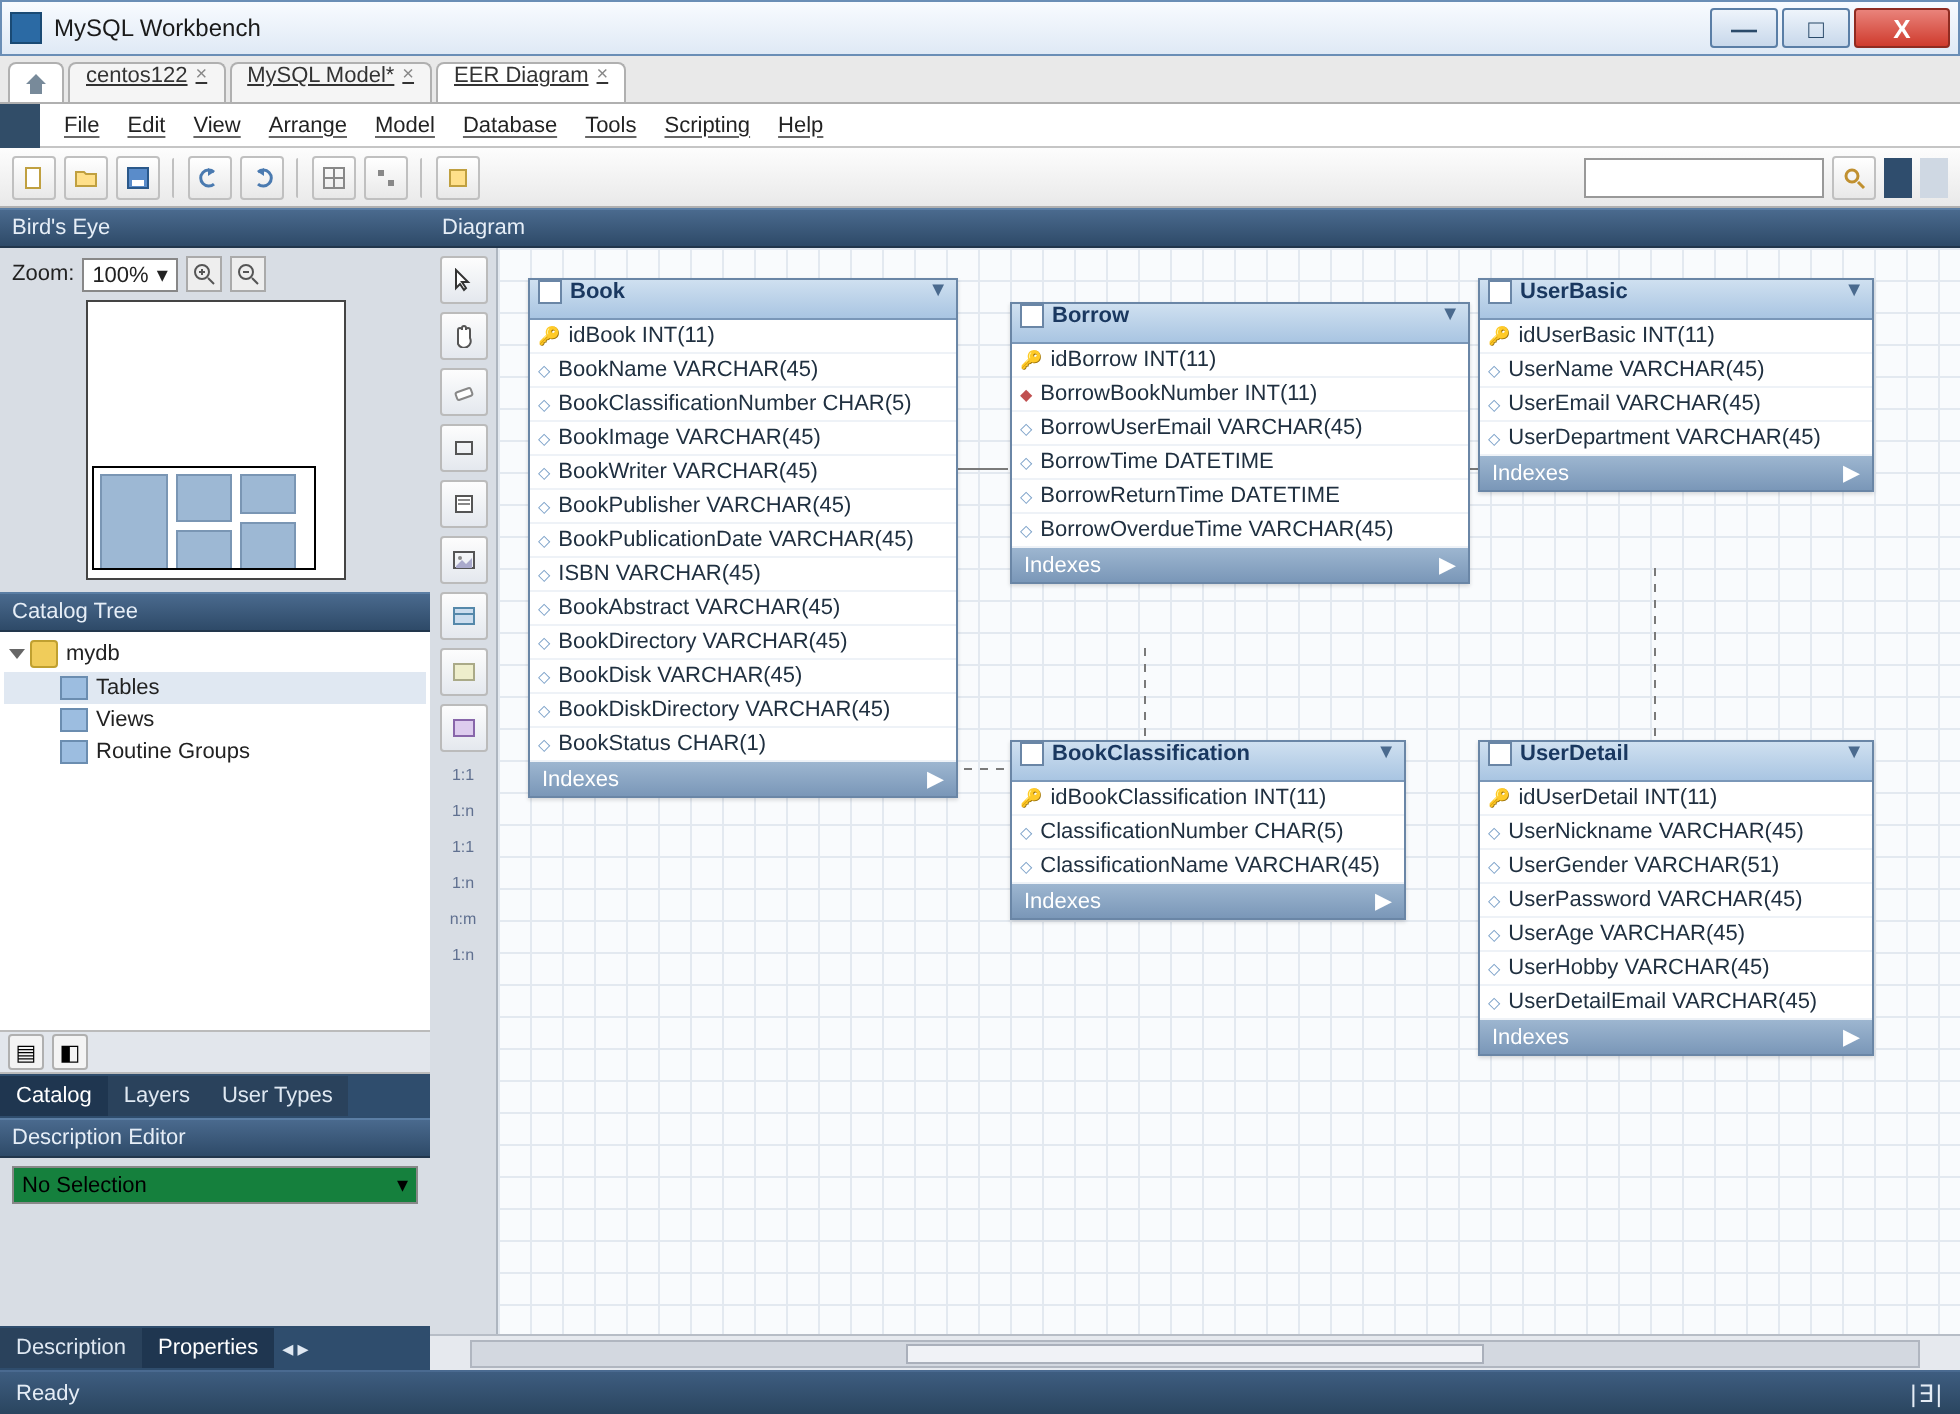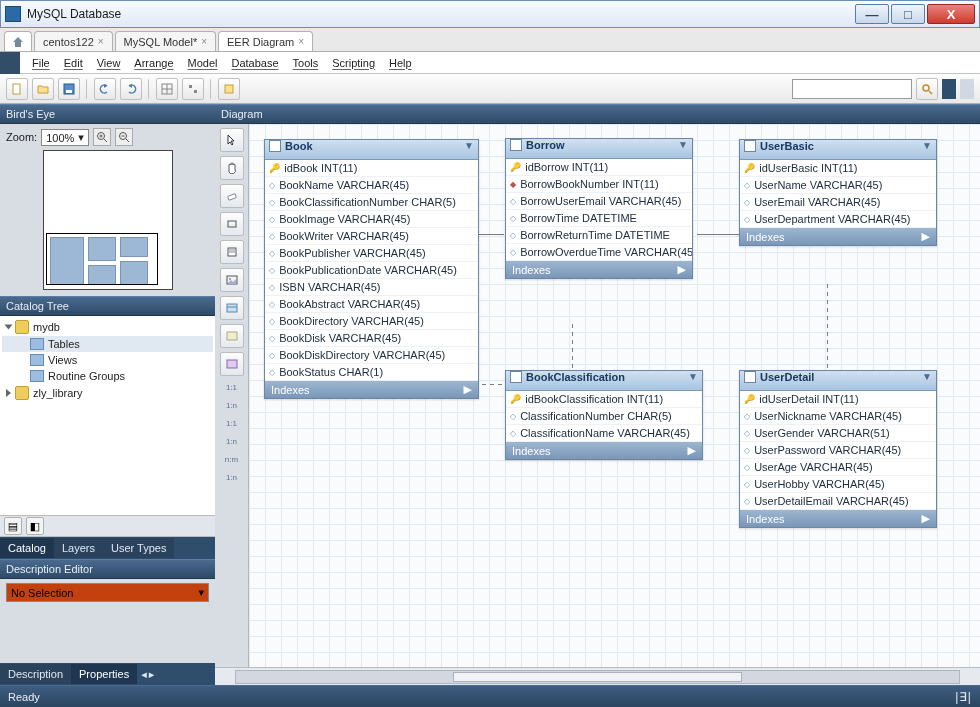--- a/index.html
+++ b/index.html
@@ -8,21 +8,21 @@
 
 .titlebar { height: 28px; background: linear-gradient(#f8fbff,#dfe9f5); border: 1px solid #6a8eb6; display: flex; align-items: center; padding: 0 4px; }
 .titlebar .appicon { width: 16px; height: 16px; background: #2b6aa4; border: 1px solid #1a4a74; margin-right: 6px; }
 .titlebar .title { flex: 1; color: #1a1a1a; font-size: 12px; }
 .winbtn { width: 34px; height: 20px; margin-left: 2px; border: 1px solid #5a7ea6; background: linear-gradient(#eef4fb,#c8d8eb); display: flex; align-items: center; justify-content: center; color: #2a4a6a; font-weight: bold; font-size: 13px; border-radius: 2px; }
 .winbtn.close { background: linear-gradient(#e9837b,#cf3b2d); color: #fff; border-color: #8f2b21; width: 48px; }
 
 
 .maintabs { height: 24px; background: #e9e9e9; border-bottom: 1px solid #b0b0b0; display: flex; align-items: end; padding-left: 4px; }
 .homebtn { width: 28px; height: 20px; border: 1px solid #b0b0b0; border-bottom: none; background: #fff; border-radius: 4px 4px 0 0; display:flex; align-items:center; justify-content:center; margin-right:2px;}
-.maintab { height: 20px; padding: 0 8px; border: 1px solid #b0b0b0; border-bottom: none; background: #f5f5f5; border-radius: 4px 4px 0 0; display: flex; align-items: center; gap: 4px; margin-right: 2px; color: #333; }
+.maintab { height: 20px; padding: 0 8px; border: 1px solid #b0b0b0; border-bottom: none; background: #f5f5f5; border-radius: 4px 4px 0 0; display: flex; align-items: flex-start; gap: 4px; margin-right: 2px; color: #333; text-decoration: underline; }
 .maintab.active { background: #fff; }
 .tabx { color: #888; font-size: 10px; }
 
 
 .menubar { height: 22px; background: #fff; display: flex; align-items: center; padding: 0 6px; gap: 2px; border-bottom: 1px solid #c5c5c5; margin-left: 20px; }
 .menuitem { padding: 2px 6px; color: #222; text-decoration: underline; text-decoration-color: #666; text-underline-offset: 2px; }
 
 
 .toolbar { height: 30px; background: linear-gradient(#fdfdfd,#e9e9e9); border-bottom: 1px solid #b0b0b0; display: flex; align-items: center; padding: 0 6px; gap: 4px; }
 .tbtn { width: 22px; height: 22px; border: 1px solid #c0c0c0; background: linear-gradient(#fff,#e8e8e8); border-radius: 2px; display:flex; align-items:center; justify-content:center; }
@@ -62,21 +62,21 @@
 .cat-toolbar { height: 22px; background: #e2e6ec; border-top: 1px solid #bbb; border-bottom: 1px solid #bbb; display:flex; align-items:center; padding:0 4px; gap:4px;}
 .ctbtn { width:18px; height:18px; border:1px solid #b0b0b0; background:#f4f4f4; border-radius:2px; display:flex;align-items:center;justify-content:center;}
 
 
 .bottomtabs { height: 22px; background: #2f4d6d; display: flex; align-items: center; }
 .btab { padding: 4px 8px; color: #dfe8f2; background: #2a425c; }
 .btab.active { background: #1f3650; color: #fff; }
 
 
 .desced { background: #d8dde4; padding: 4px 6px; height: 84px; }
-.dsel { width: 100%; background: #c2410c; border: 1px solid #888; padding: 2px 4px; display:flex; justify-content:space-between; align-items:center;}
+.dsel { width: 100%; background: #15803d; border: 1px solid #888; padding: 2px 4px; display:flex; justify-content:space-between; align-items:center;}
 
 
 .diagwrap { flex: 1; display: flex; background: #dfe3e8; }
 .tooliconcol { width: 34px; background: #d8dde4; border-right: 1px solid #aeb6c0; display: flex; flex-direction: column; align-items: center; padding-top: 4px; gap: 4px; }
 .ticon { width: 24px; height: 24px; border: 1px solid #bbb; background: linear-gradient(#fdfdfd,#e4e8ee); border-radius: 2px; display:flex;align-items:center;justify-content:center; color:#50607a; font-size:10px; }
 .ticon.small { height: 14px; background:transparent; border:none; font-size:8px; color:#607090;}
 .canvas { flex: 1; position: relative; background-color: #f9fbfd;
   background-image: linear-gradient(#e3e9f0 1px, transparent 1px), linear-gradient(90deg, #e3e9f0 1px, transparent 1px);
   background-size: 16px 16px; overflow: hidden; }
 .hscroll { height: 18px; background: #e6e9ee; border-top: 1px solid #b7bdc6; display:flex; align-items:center;}
@@ -108,21 +108,21 @@
 svg.tiny { width:12px; height:12px; }
 
 .leftinner { display:flex; flex-direction:column; height:100%; }
 .navarrows { display:flex; align-items:center; gap:2px; color:#dfe8f2; padding:0 4px;}
 </style>
 </head>
 <body>
 
 <div class="titlebar">
   <div class="appicon"></div>
-  <div class="title">MySQL Database</div>
+  <div class="title">MySQL Workbench</div>
   <div class="winbtn">—</div>
   <div class="winbtn">□</div>
   <div class="winbtn close">X</div>
 </div>
 
 <div class="maintabs">
   <div class="homebtn">
     <svg class="tiny" viewBox="0 0 12 12">
         <path d="M1 6 L6 1 L11 6 L9 6 L9 11 L3 11 L3 6 Z" fill="#788a9a"></path>
       </svg>
@@ -266,25 +266,20 @@
               <span>Tables</span>
             </div>
           <div class="treenode indent1">
               <span class="tblicon"></span>
               <span>Views</span>
             </div>
           <div class="treenode indent1">
               <span class="tblicon"></span>
               <span>Routine Groups</span>
             </div>
-          <div class="treenode">
-              <span class="tri"></span>
-              <span class="dbicon"></span>
-              <span>zly_library</span>
-            </div>
         </div>
       </div>
       <div class="cat-toolbar">
         <div class="ctbtn">▤</div>
         <div class="ctbtn">◧</div>
       </div>
       <div class="bottomtabs">
         <div class="btab active">Catalog</div>
         <div class="btab">Layers</div>
         <div class="btab">User Types</div>
@@ -440,21 +435,21 @@
                 <span class="dia">◇</span>
                 <span>BookStatus CHAR(1)</span>
               </div>
             </div>
           <div class="eidx">
               <span>Indexes</span>
               <span>▶</span>
             </div>
         </div>
 
-        <div class="entity" style="left:256px;top:14px;width:188px">
+        <div class="entity" style="left:256px;top:27px;width:230px">
           <div class="ehdr">
               <span class="eico"></span>
               <span>Borrow</span>
               <span class="earr">▼</span>
             </div>
           <div id="cols-borrow">
               <div class="erow">
                 <span class="key">🔑</span>
                 <span>idBorrow INT(11)</span>
               </div>

